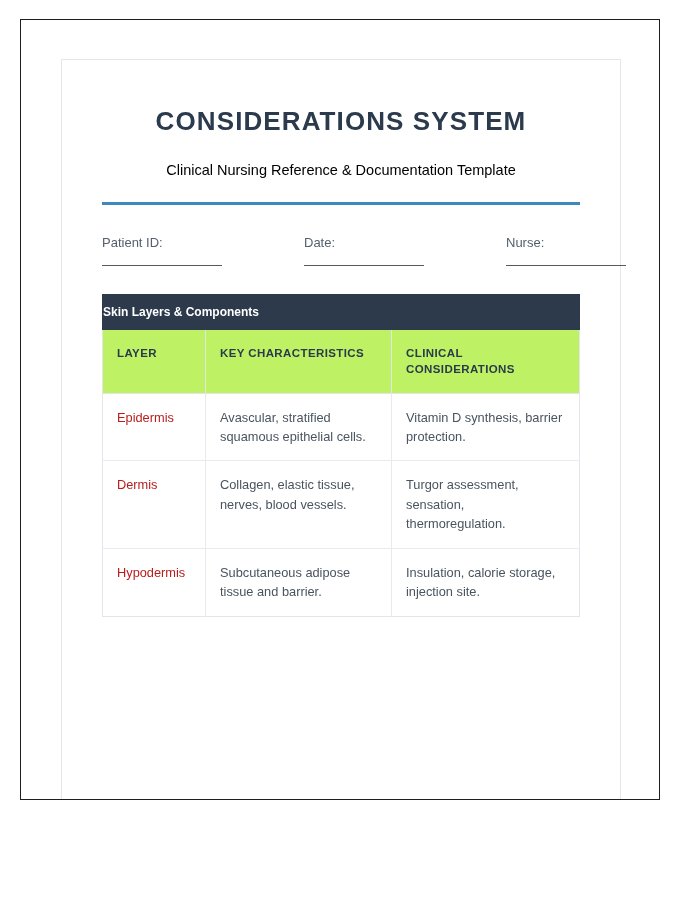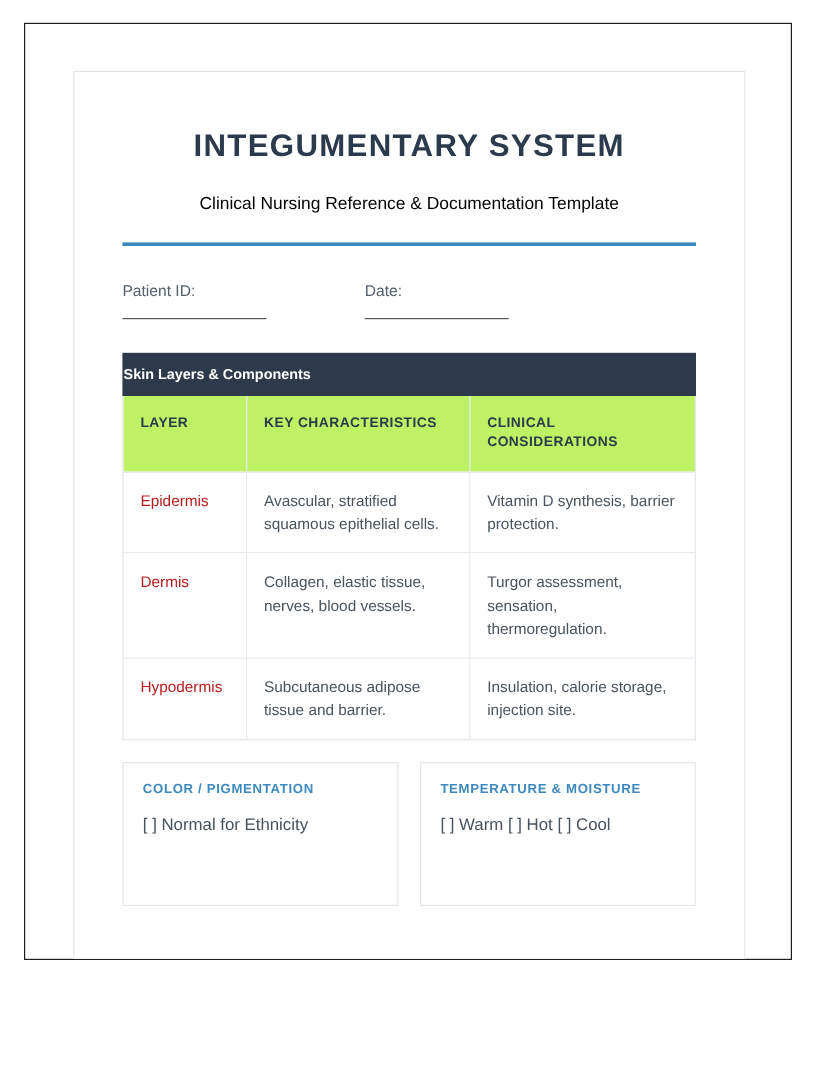--- a/index.html
+++ b/index.html
@@ -177,35 +177,39 @@
 </style>
 </head>
 <body>
 
 <div class="window-frame">
   <div class="page-sheet">
     <div class="page-inner">
 
       <div class="doc-header">
         <h1 class="doc-title">
-          <span>INTEGUMENTARY SYSTEM</span><br>
+          <span>CONSIDERATIONS SYSTEM</span><br>
         </h1>
         <p class="doc-subtitle">Clinical Nursing Reference &amp; Documentation Template</p>
         <div class="accent-rule"></div>
       </div>
 
       <div class="meta-row">
         <div class="meta-field">
           <span class="meta-label">Patient ID:</span>
           <div class="meta-line"></div>
         </div>
         <div class="meta-field">
           <span class="meta-label">Date:</span>
           <div class="meta-line"></div>
         </div>
+        <div class="meta-field">
+          <span class="meta-label">Nurse:</span>
+          <div class="meta-line"></div>
+        </div>
       </div>
 
       <div class="section-bar">Skin Layers &amp; Components</div>
 
       <table class="data-table">
         <colgroup>
           <col class="col-layer">
             <col class="col-key">
             <col class="col-clin">
         </colgroup>
@@ -229,28 +233,16 @@
           </tr>
           <tr>
             <td class="layer-name">Hypodermis</td>
             <td>Subcutaneous adipose tissue and barrier.</td>
             <td>Insulation, calorie storage, injection site.</td>
           </tr>
         </tbody>
       </table>
 
 
-      <div class="findings-grid">
-        <div class="finding-card">
-          <div class="finding-heading">COLOR / PIGMENTATION</div>
-          <div class="finding-line">[ ] Normal for Ethnicity</div>
-
-        </div>
-        <div class="finding-card">
-          <div class="finding-heading">TEMPERATURE &amp; MOISTURE</div>
-          <div class="finding-line">[ ] Warm [ ] Hot [ ] Cool</div>
-
-        </div>
-      </div>
 
     </div>
   </div>
 </div>
 
 </body></html>

